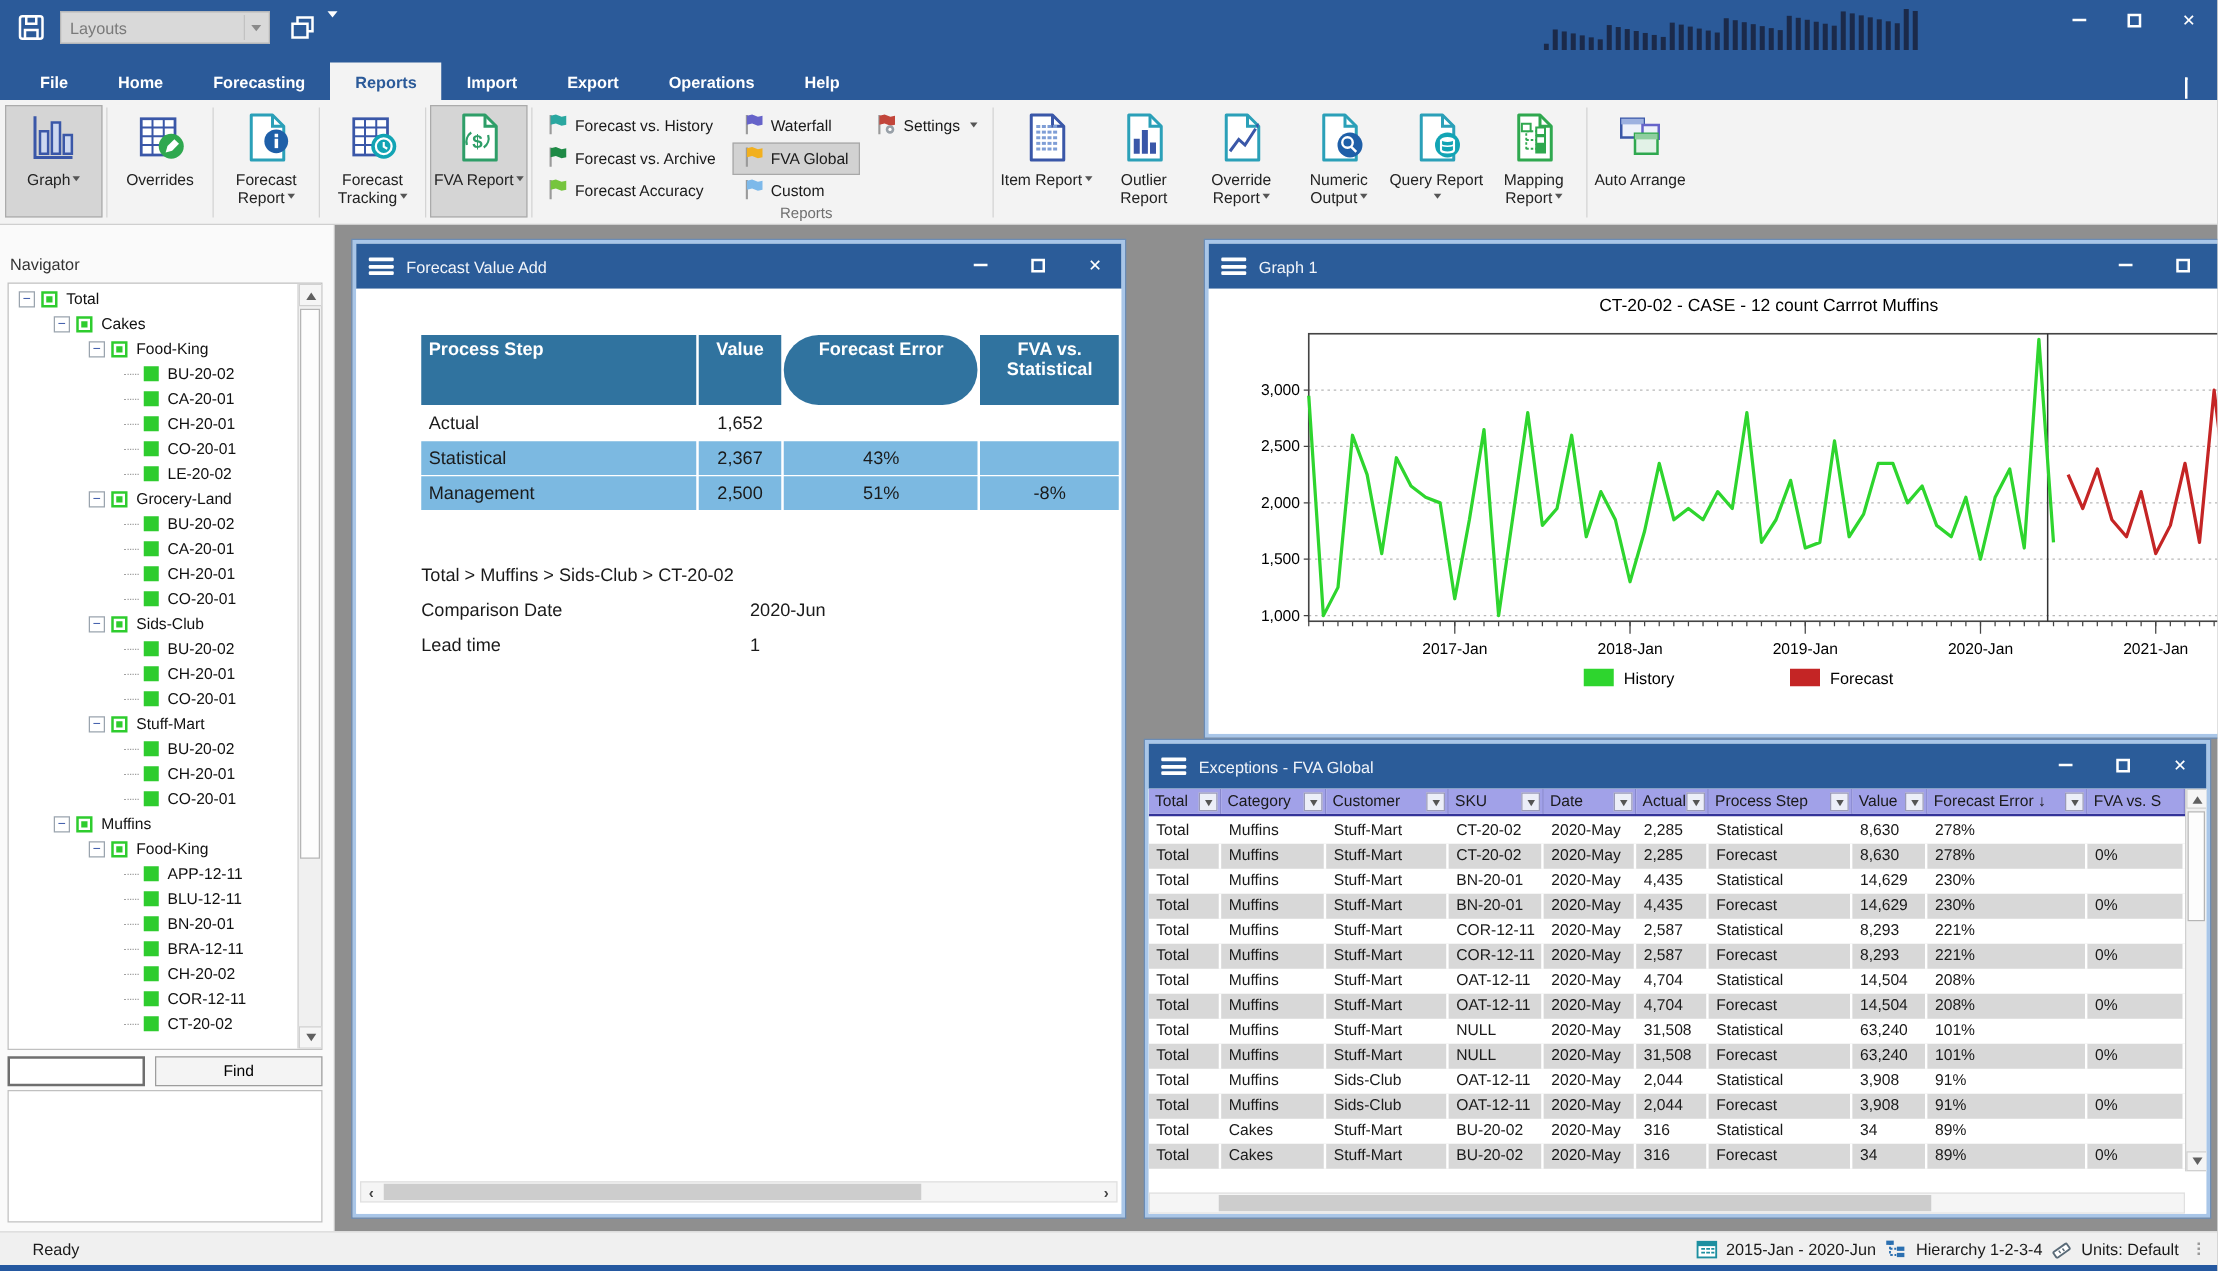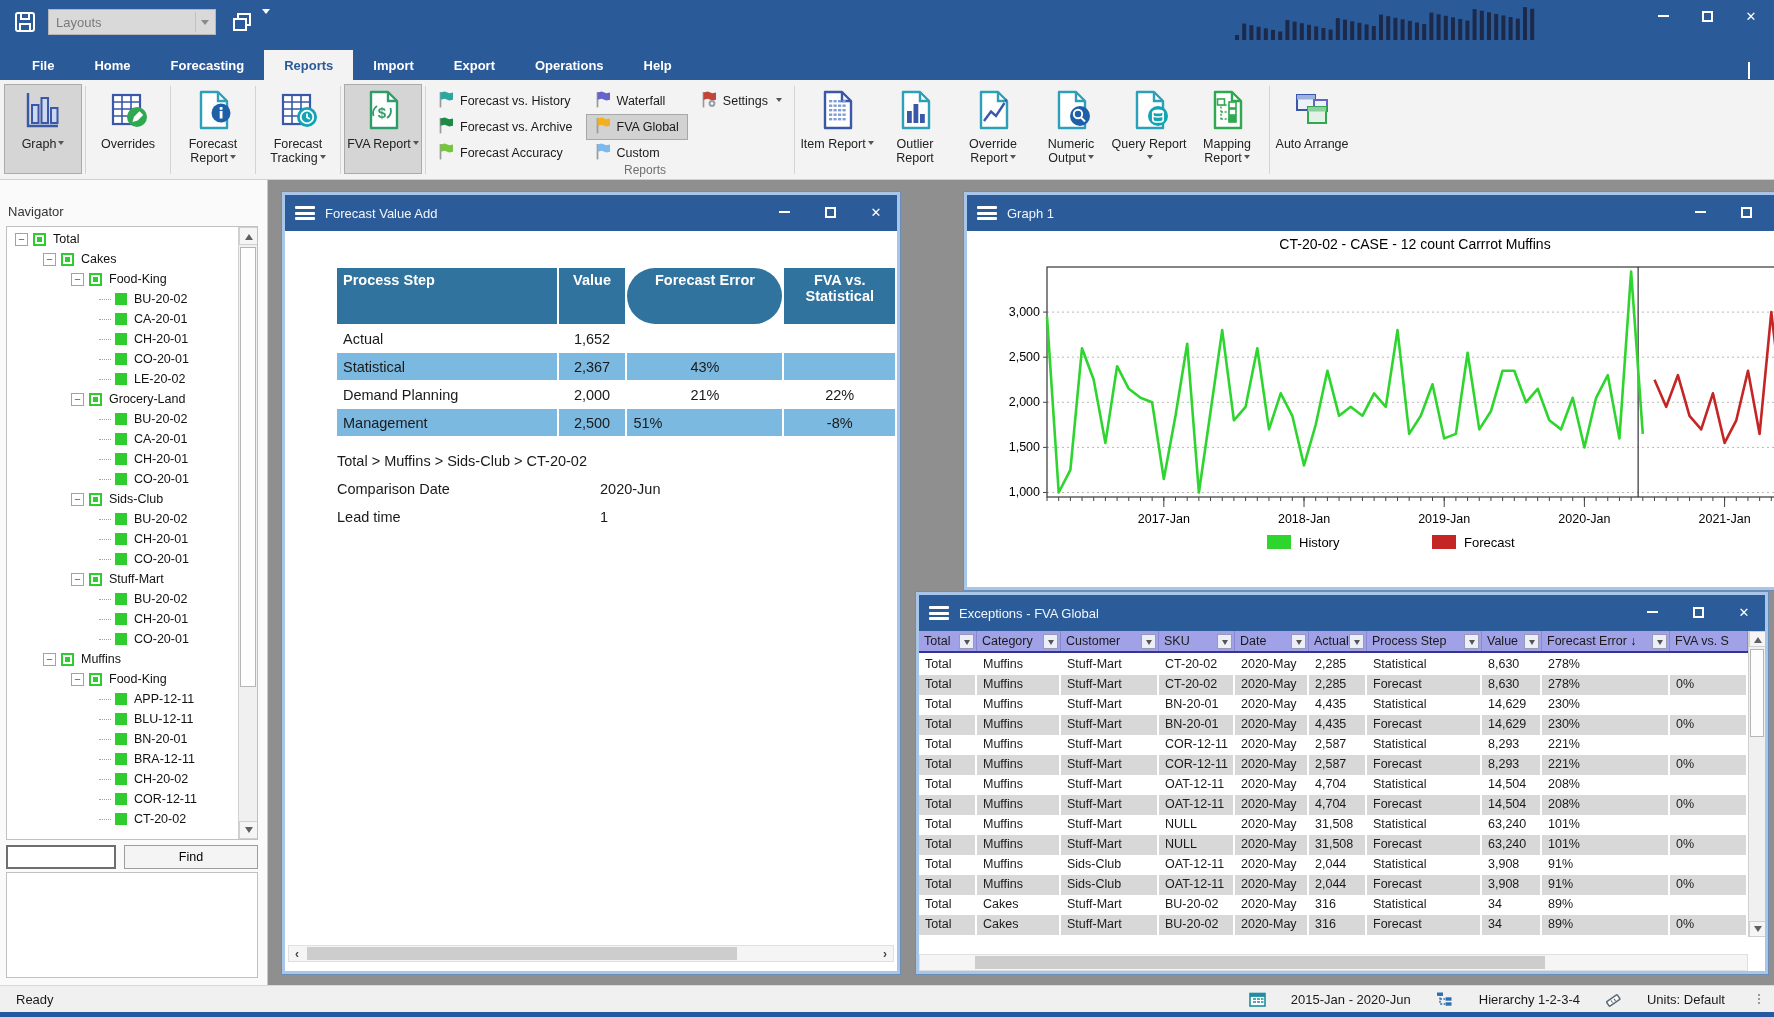--- a/index.html
+++ b/index.html
@@ -92,22 +92,22 @@
   .exc-hc { flex:none; background:#a1a1e8; border-right:1px solid #8888cc; display:flex; align-items:center; padding-left:5px; font-size:12.5px; position:relative; overflow:hidden; white-space:nowrap; }
   .exc-dd { position:absolute; right:2px; top:3px; width:15px; height:15px; background:#eceef8; border:1px solid #9a9ab8; display:flex; align-items:center; justify-content:center; }
   .exc-dd i { width:0; height:0; border:3.5px solid transparent; border-top:5px solid #555; margin-top:4px; }
   .exc-rows { position:absolute; left:0; top:24px; right:17px; bottom:17px; overflow:hidden; }
   .exc-r { display:flex; height:20px; }
   .exc-r.alt .exc-c { background:#d8d8d8; }
   .exc-c { flex:none; padding:2px 0 0 6px; font-size:12.5px; white-space:nowrap; overflow:hidden; border-right:2px solid #fff; }
 
   
   .statusbar { position:absolute; left:0; top:985px; width:1774px; height:27px; background:#f0f0f0; border-top:1px solid #d9d9d9; display:flex; align-items:center; }
-  .sb-ready { margin-left:16px; font-size:13px; }
-  .sb-right { position:absolute; right:14px; display:flex; align-items:center; gap:25px; font-size:13px; }
+  .sb-ready { margin-left:26px; font-size:13px; }
+  .sb-right { position:absolute; right:14px; display:flex; align-items:center; gap:7px; font-size:13px; }
   .bottom-edge { position:absolute; left:0; top:1012px; width:1774px; height:5px; background:#2458a0; }
   .grip { display:flex; flex-direction:column; gap:2px; margin-left:8px; }
   .grip i { display:block; width:2px; height:2px; background:#9a9a9a; }
 </style>
 </head>
 <body>
 
 <div id="app">
 
   <div class="titlebar">
@@ -620,30 +620,24 @@
                   <td style="text-align: center;">1,652</td>
                   <td style="text-align: center;"></td>
                   <td style="text-align: center;"></td>
                 </tr>
                 <tr class="hl">
                   <td style="text-align: left;">Statistical</td>
                   <td style="text-align: center;">2,367</td>
                   <td style="text-align: center;">43%</td>
                   <td style="text-align: center;"></td>
                 </tr>
-                <tr>
-                  <td style="text-align: left;">Demand Planning</td>
-                  <td style="text-align: center;">2,000</td>
-                  <td style="text-align: center;">21%</td>
-                  <td style="text-align: center;">22%</td>
-                </tr>
                 <tr class="hl">
                   <td style="text-align: left;">Management</td>
                   <td style="text-align: center;">2,500</td>
-                  <td style=" margin-top: 29px;">51%</td>
+                  <td style="text-align: center; margin-top: 29px;">51%</td>
                   <td style="text-align: center;">-8%</td>
                 </tr>
               </tbody>
             </table>
           <div class="fva-crumb">Total &gt; Muffins &gt; Sids-Club &gt; CT-20-02</div>
           <div class="fva-det" style="top:250px;">
             <span class="dl">Comparison Date</span>
             <span>2020-Jun</span>
           </div>
           <div class="fva-det" style="top:278px;">

